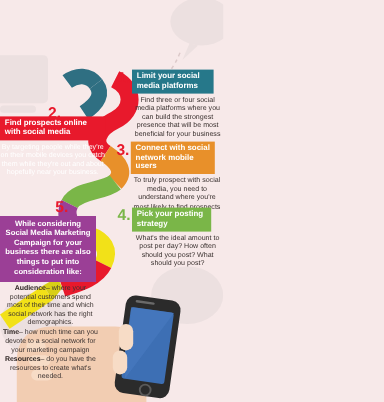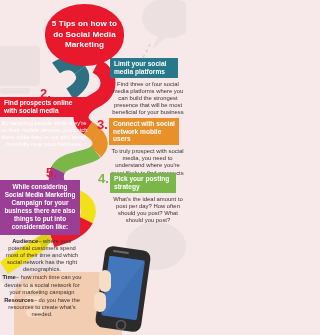--- a/index.html
+++ b/index.html
@@ -123,23 +123,20 @@
         <rect x="99" y="270" width="12" height="22" rx="6"></rect>
         <rect x="94" y="292" width="12" height="20" rx="6"></rect>
       </g>
       <path d="M0 262 L36 238 L44 250 L8 274 Z" fill="#f2e118"></path>
       <path d="M36 238 L48 231 L52 240 L44 250 Z" fill="#d8cf16"></path>
     </g>
   </svg>
 
   <div class="layer">
 
-    <div id="title-bubble">
-      <div id="title-text">5 Tips on how to do Social Media Marketing</div>
-    </div>
 
     <div class="tip-num" id="tip-1-number">1.</div>
     <div class="tip" id="tip-1">
       <div class="tip-banner">Limit your social media platforms</div>
       <div class="tip-body">Find three or four social media platforms where you can build the strongest presence that will be most beneficial for your business</div>
     </div>
 
     <div class="tip-num" id="tip-2-number">2.</div>
     <div class="tip" id="tip-2">
       <div class="tip-banner">Find prospects online with social media</div>

